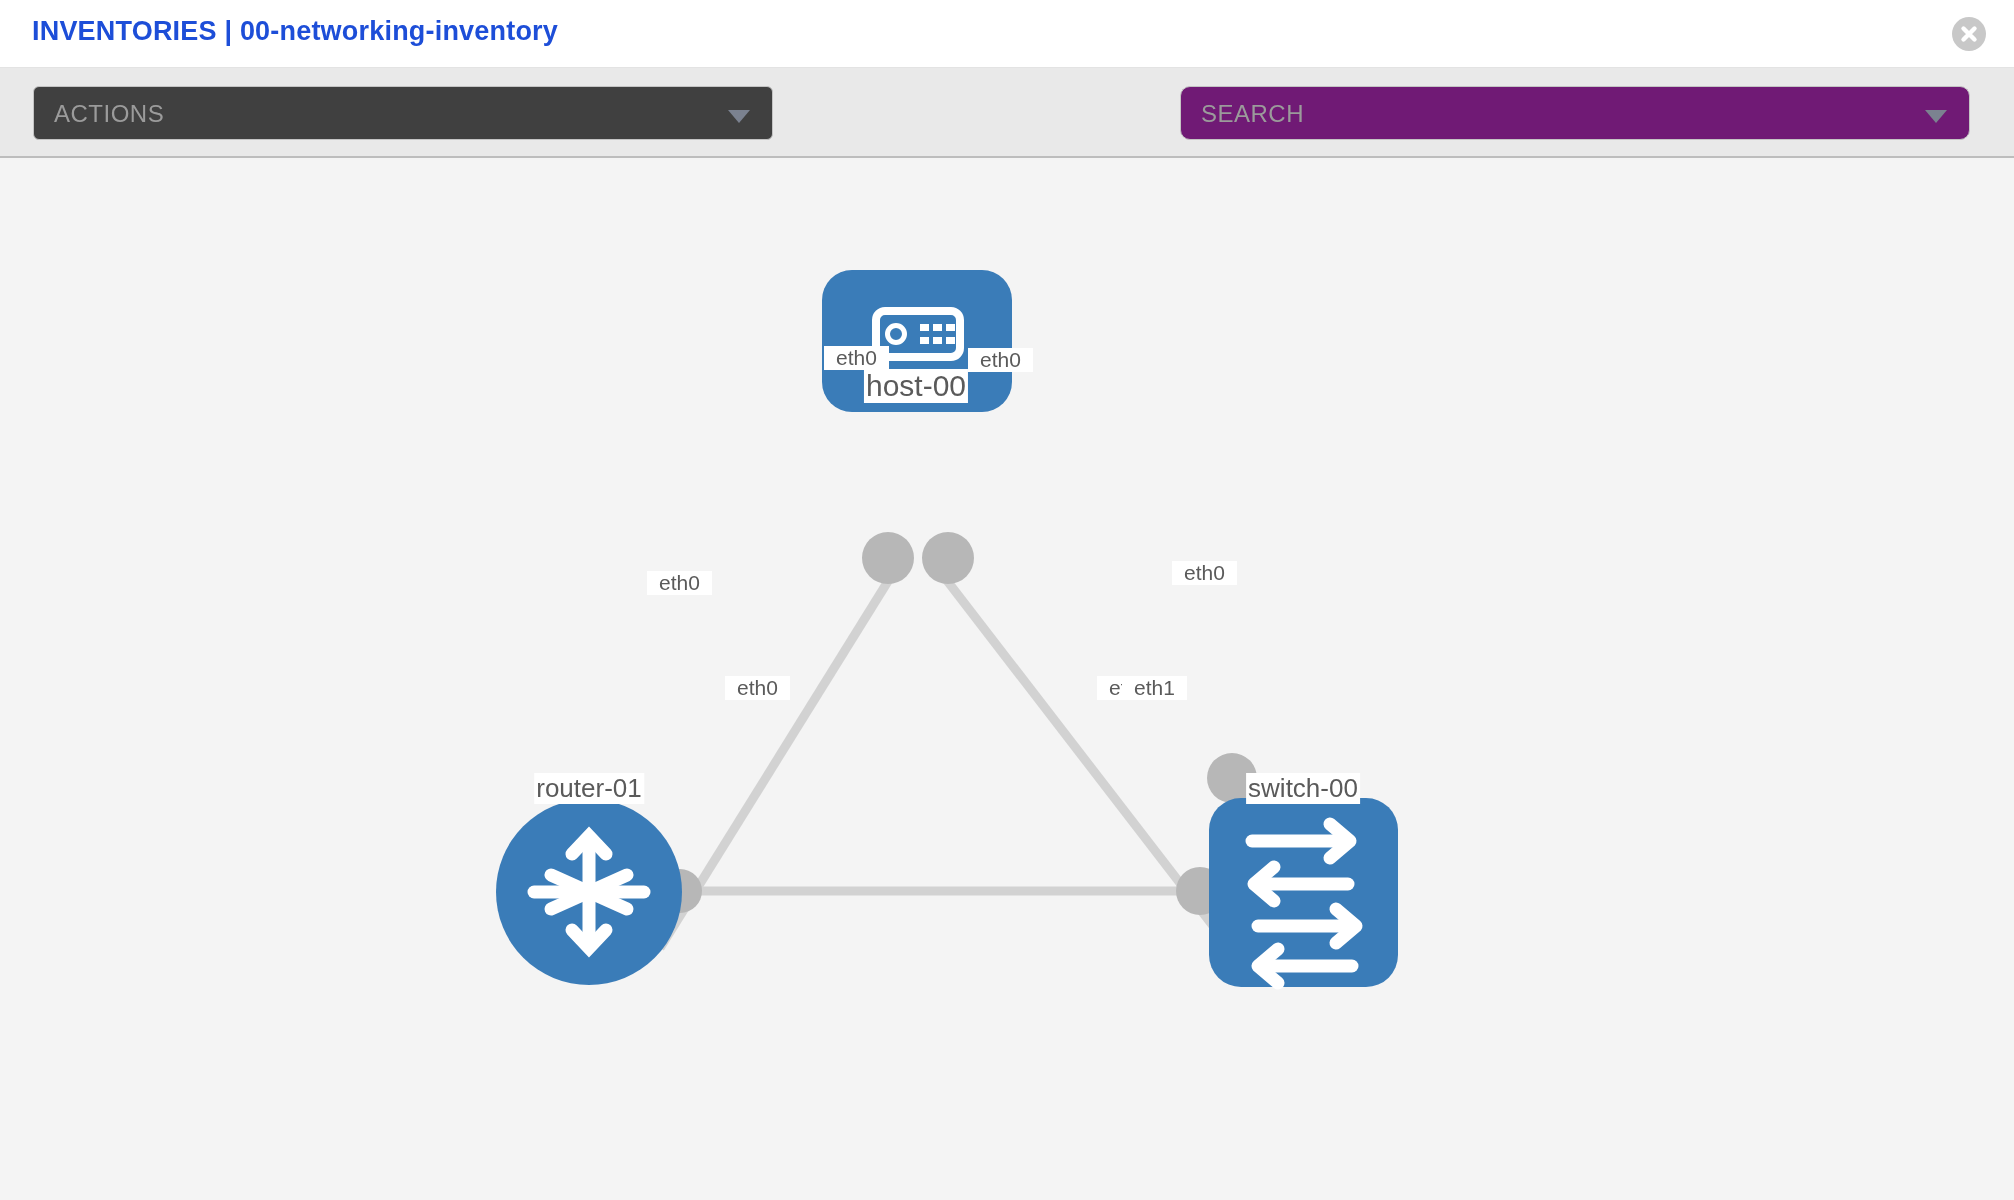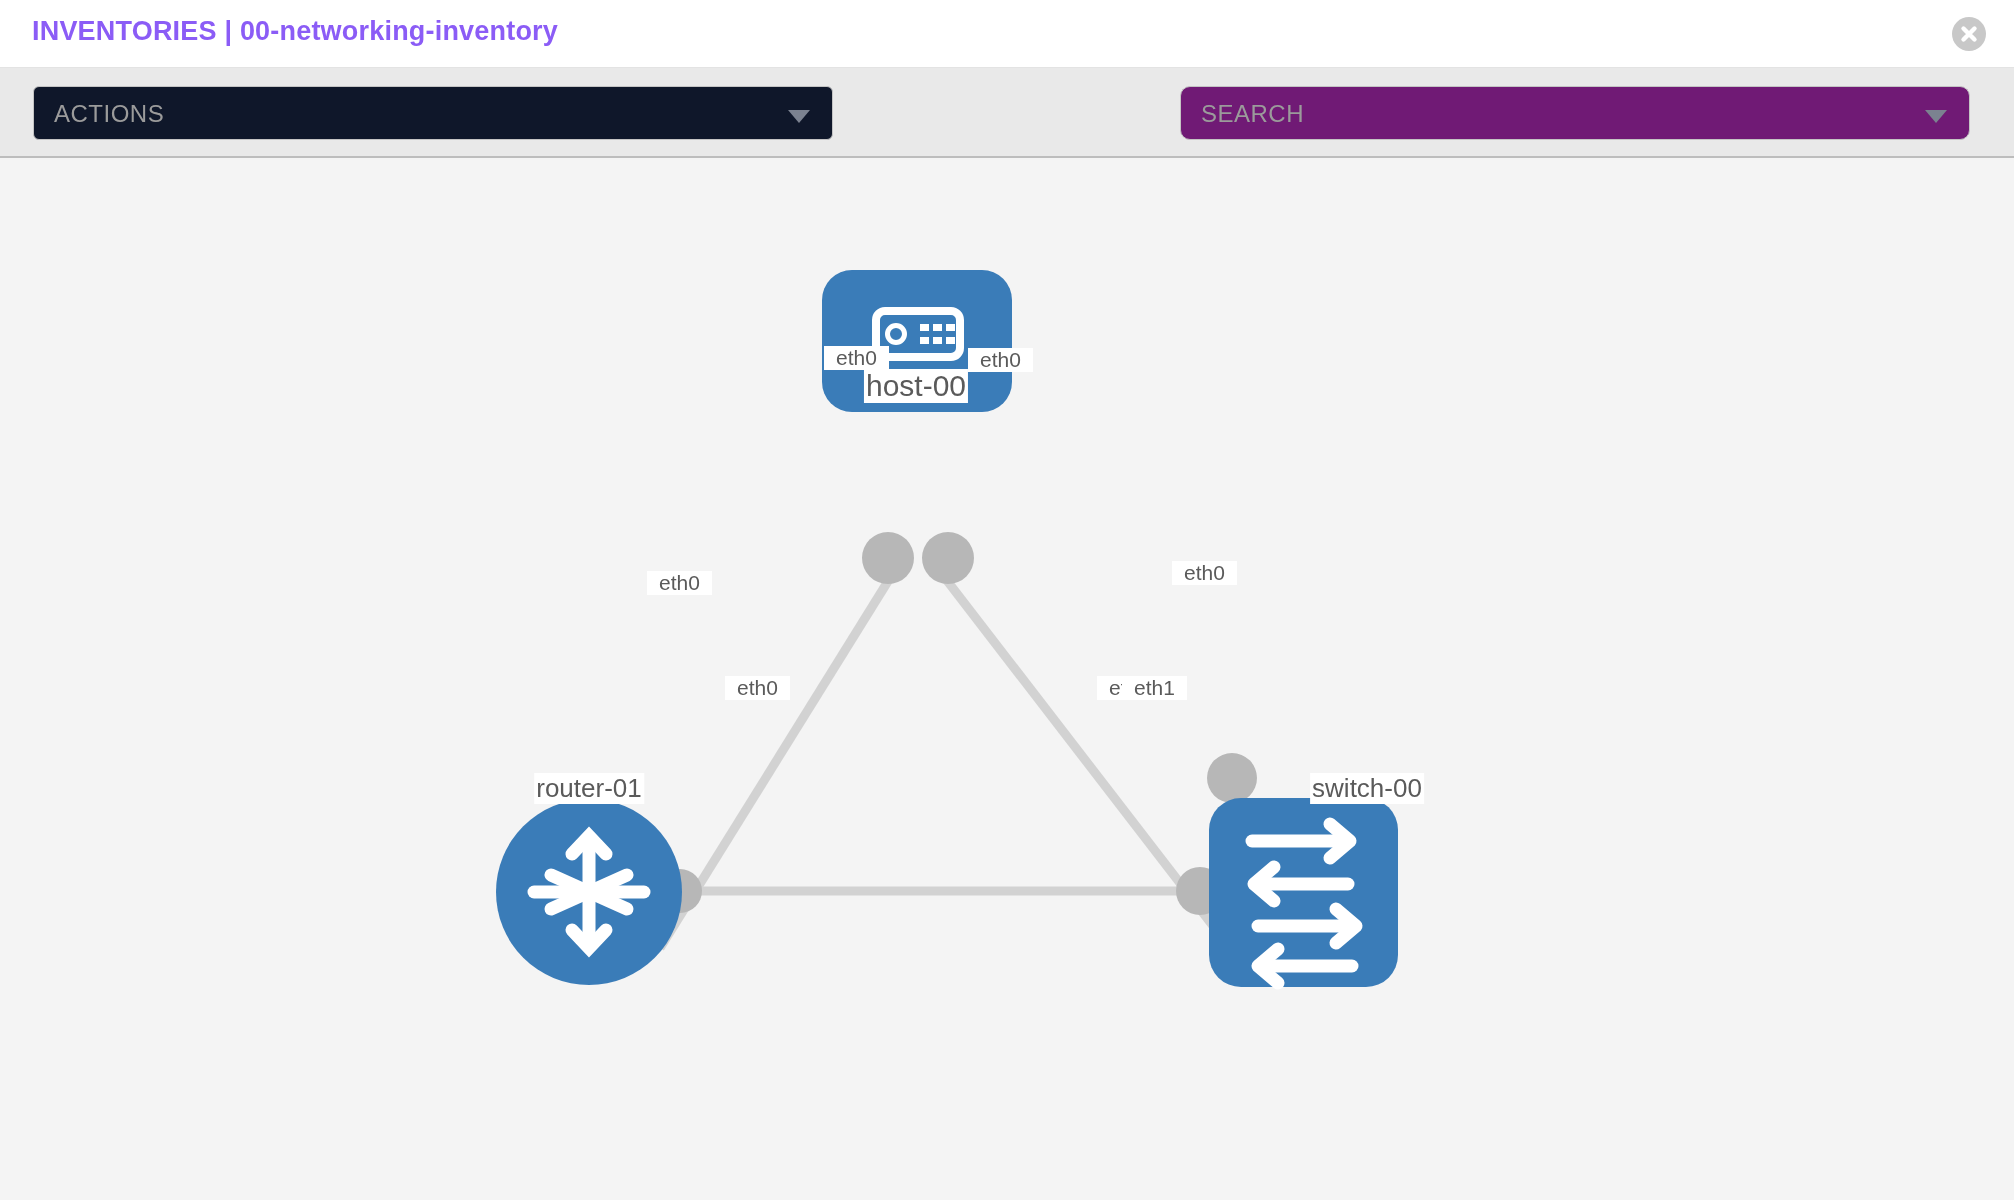--- a/index.html
+++ b/index.html
@@ -27,21 +27,21 @@
     height: 68px;
     background: #ffffff;
     border-bottom: 1px solid #e3e3e3;
   }
   .header-title {
     position: absolute;
     left: 32px;
     top: 16px;
     font-size: 27px;
     font-weight: bold;
-    color: #8b5cf6;
+    color: #1d4ed8;
     letter-spacing: 0.2px;
     white-space: nowrap;
   }
   .close-btn {
     position: absolute;
     right: 28px;
     top: 17px;
     width: 34px;
     height: 34px;
     border-radius: 50%;
@@ -56,23 +56,23 @@
     left: 0; top: 68px;
     width: 2014px;
     height: 90px;
     background: #e9e9e9;
     border-bottom: 2px solid #bdbdbd;
   }
   .actions-select {
     position: absolute;
     left: 33px;
     top: 18px;
-    width: 800px;
+    width: 740px;
     height: 54px;
-    background: #0f172a;
+    background: #404040;
     border: 1.5px solid #c4c4c4;
     border-radius: 6px;
   }
   .actions-select .sel-label {
     position: absolute;
     left: 20px;
     top: 13px;
     font-size: 24px;
     color: #9b9b9b;
     letter-spacing: 0.5px;
@@ -247,21 +247,21 @@
           <path d="M1336 751 L1356 768 L1336 785"></path>
           <path d="M1352 808 L1260 808"></path>
           <path d="M1278 791 L1258 808 L1278 825"></path>
         </g>
       </g>
 
     </svg>
 
     <div class="node-label big" style="left:916px; top:180px;">host-00</div>
     <div class="node-label" style="left:589px; top:615px;">router-01</div>
-    <div class="node-label" style="left:1367px; top:615px;">switch-00</div>
+    <div class="node-label" style="left:1303px; top:615px;">switch-00</div>
 
     <div class="iface-label" style="left:824px; top:188px;">eth0</div>
     <div class="iface-label" style="left:968px; top:190px;">eth0</div>
     <div class="iface-label" style="left:647px; top:413px;">eth0</div>
     <div class="iface-label" style="left:1172px; top:403px;">eth0</div>
     <div class="iface-label" style="left:725px; top:518px;">eth0</div>
     <div class="iface-label" style="left:1097px; top:518px;">eth0</div>
     <div class="iface-label" style="left:1122px; top:518px;text-align:center;">eth1</div>
 
   </div>

